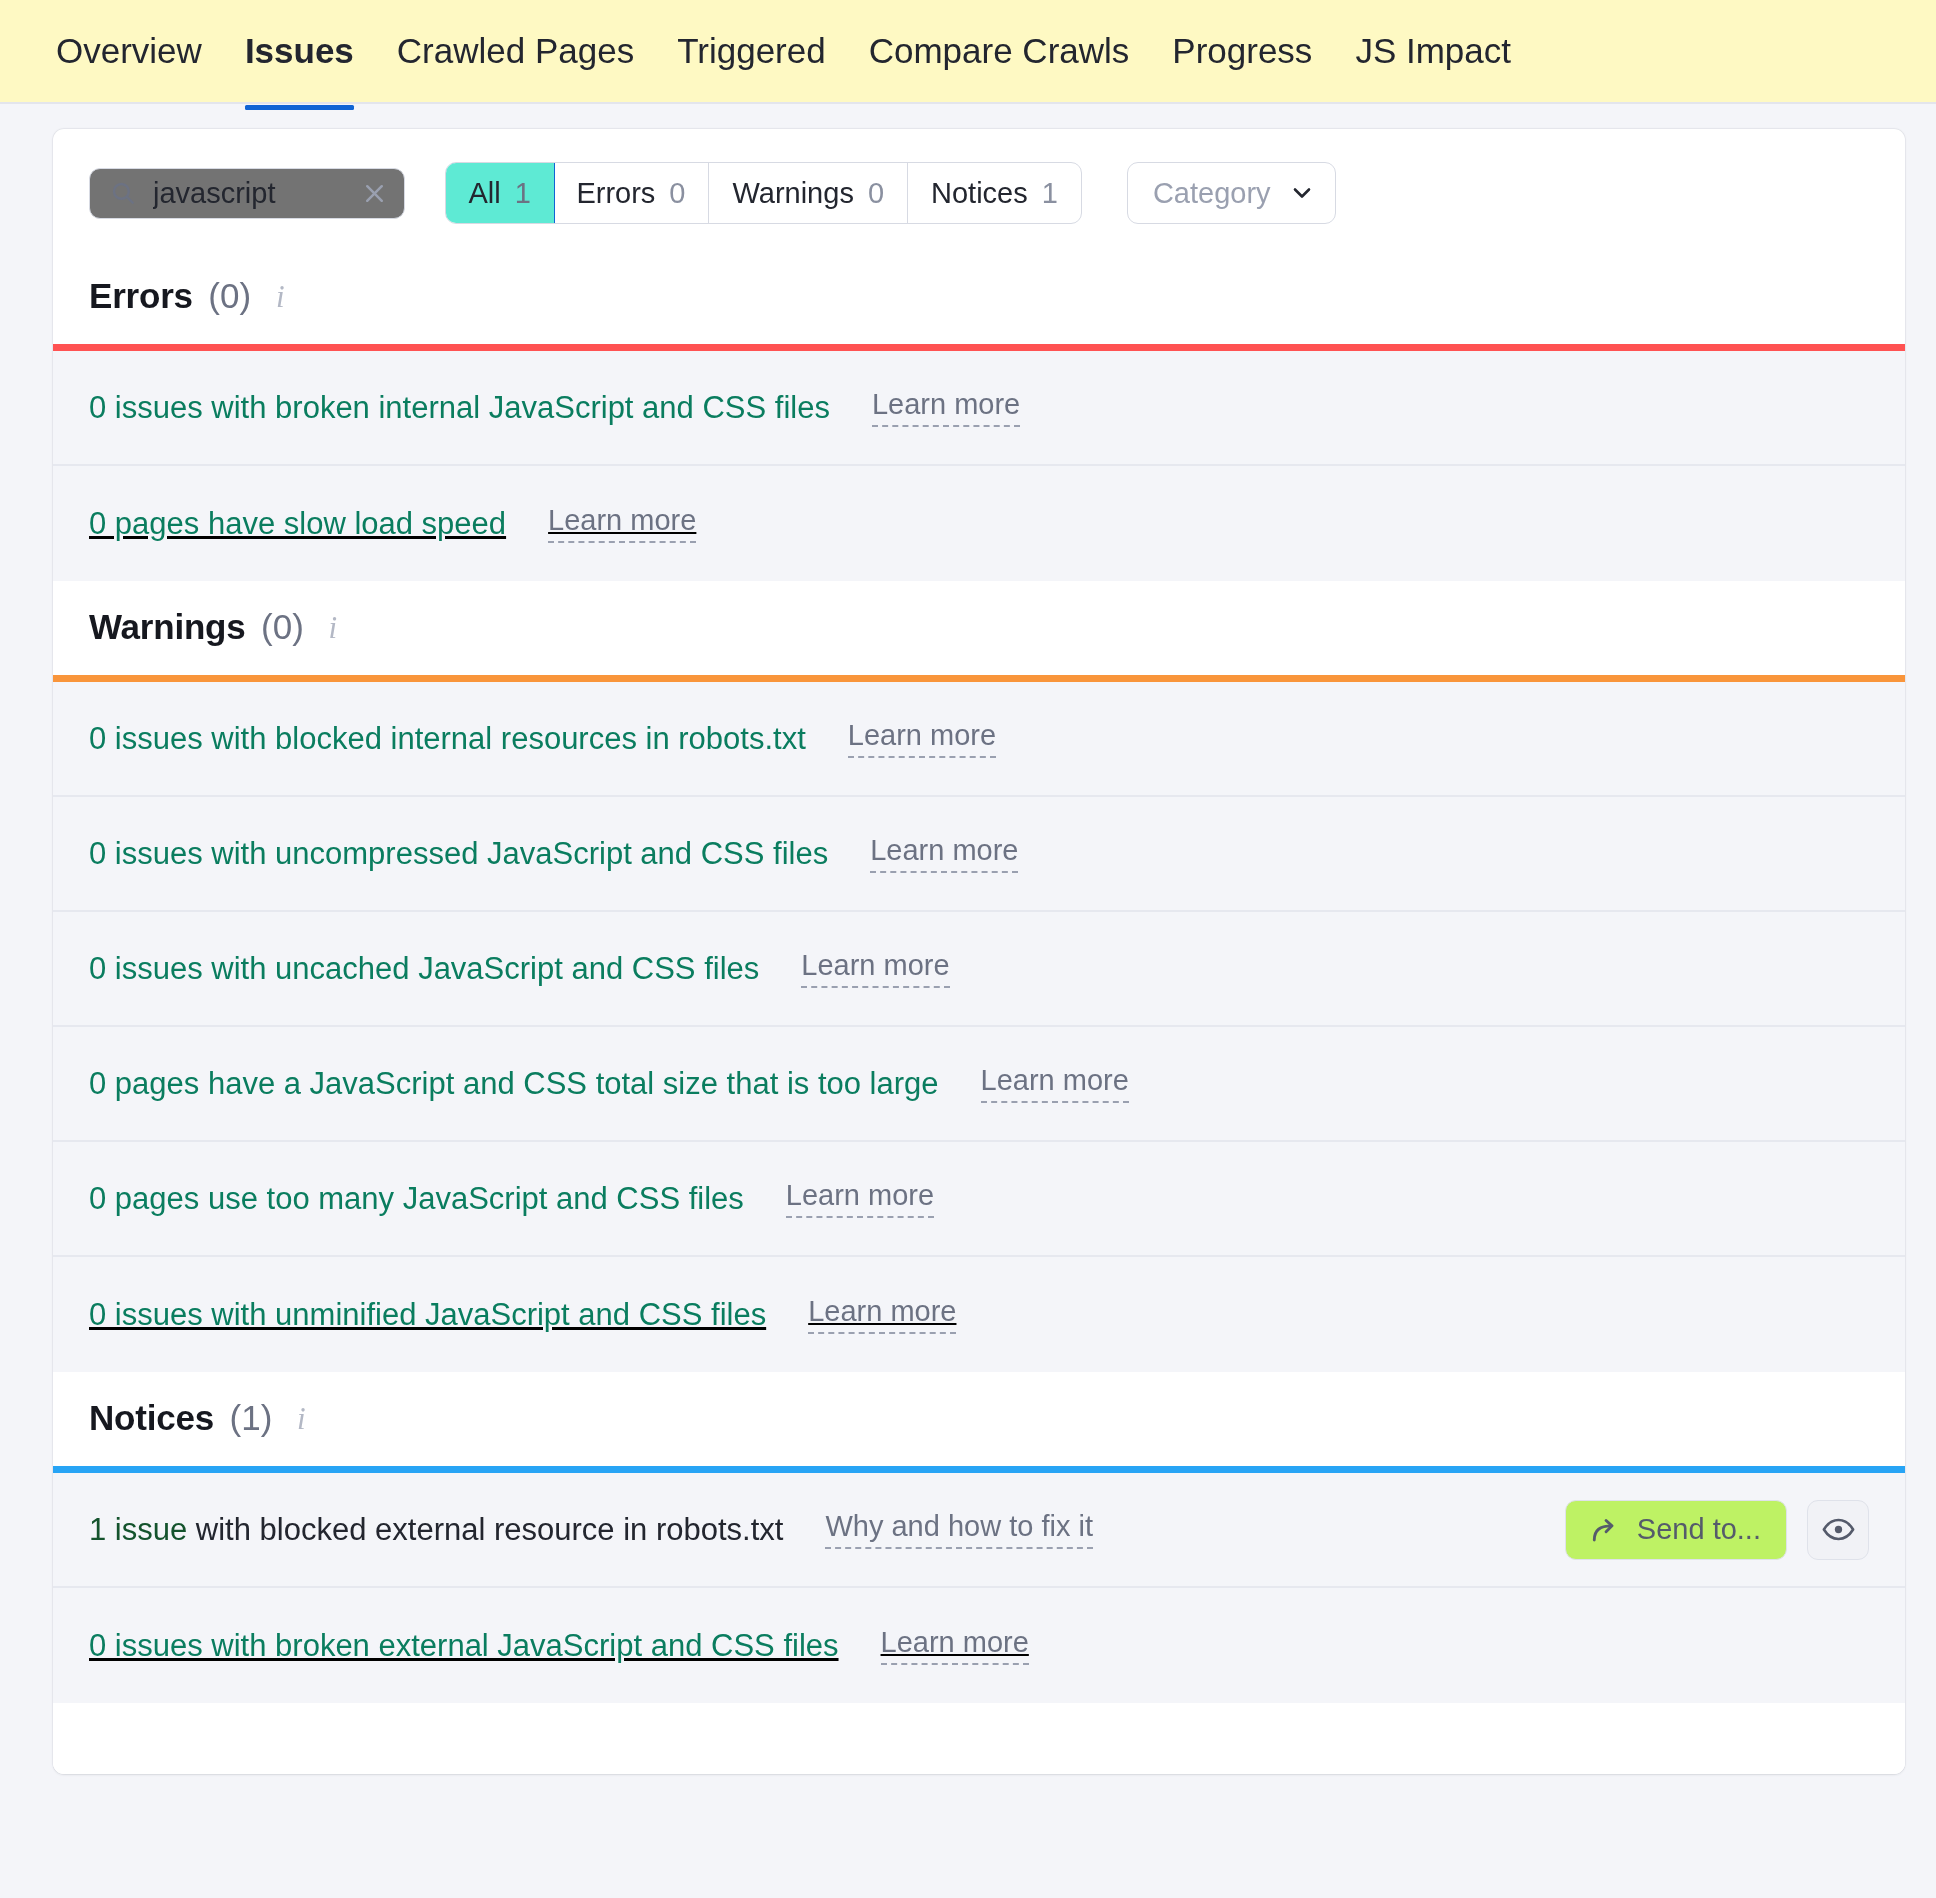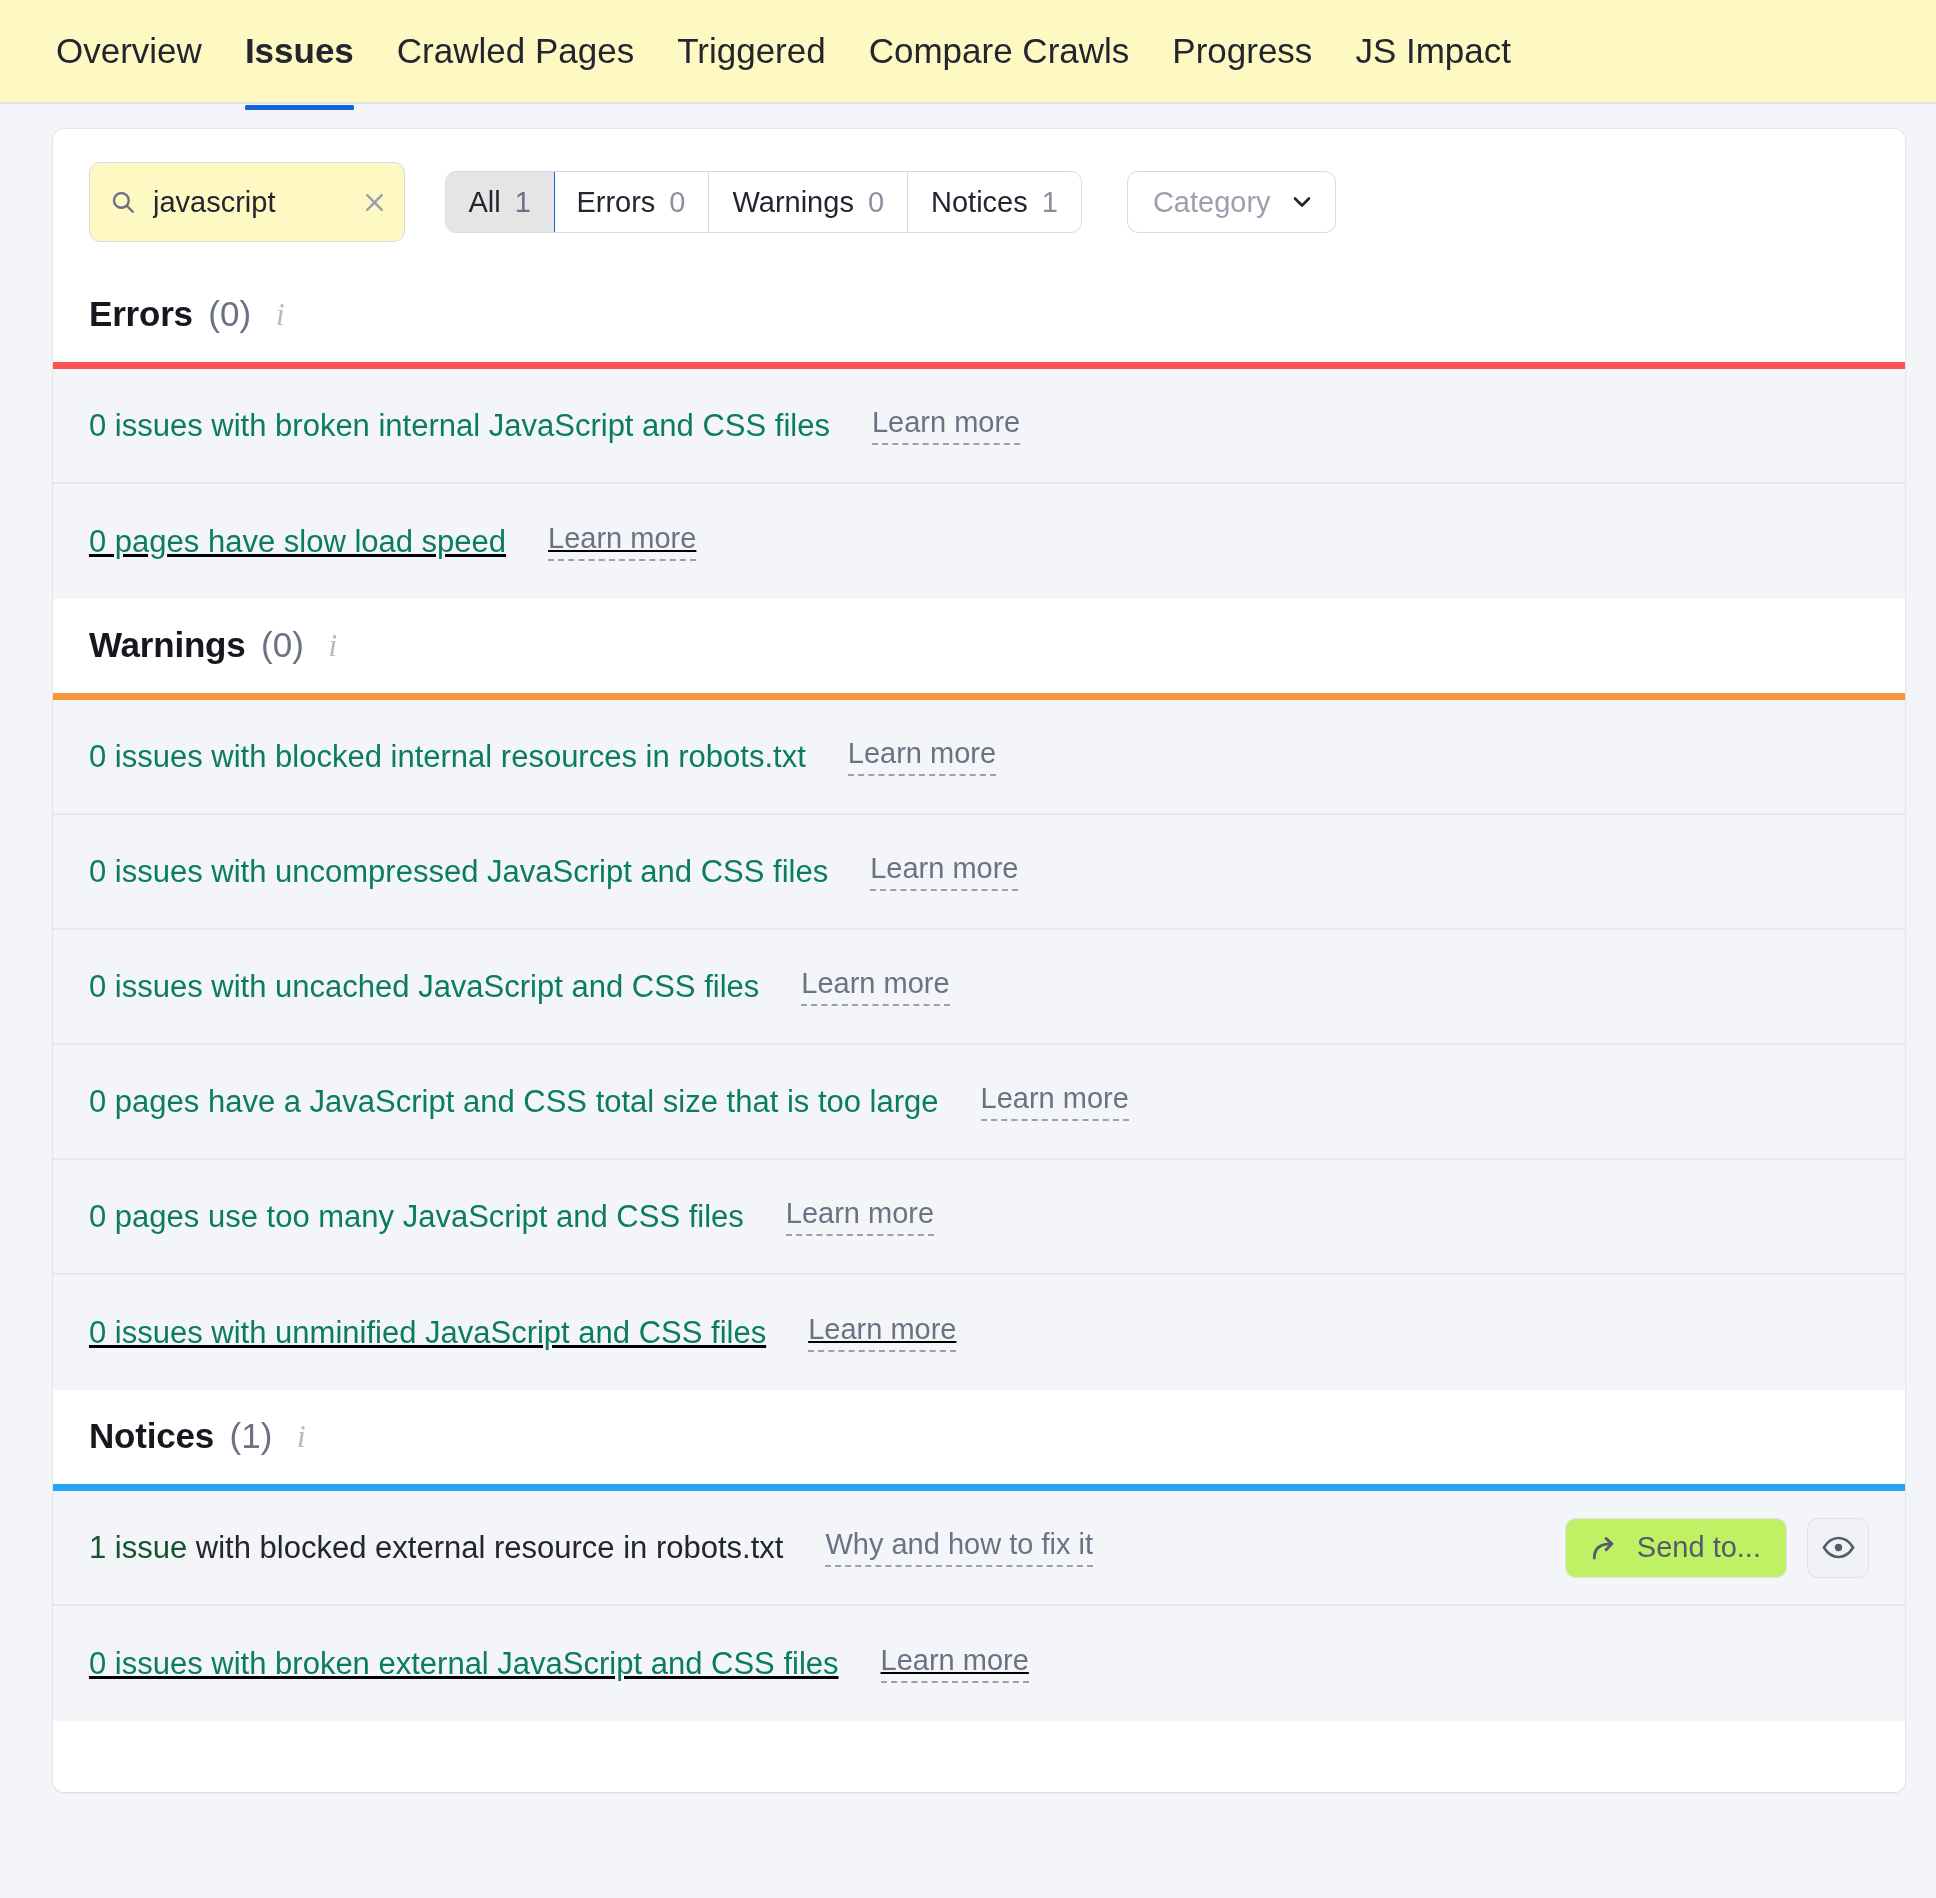--- a/index.html
+++ b/index.html
@@ -57,27 +57,27 @@
   
   .filters {
     display: flex;
     align-items: center;
     padding: 33px 36px 26px 36px;
     gap: 0;
   }
 
   .search-box {
     width: 316px;
-    height: 80px;
+    height: 51px;
     border: 1.5px solid #d7dae3;
     border-radius: 11px;
     display: flex;
     align-items: center;
     padding: 0 17px 0 20px;
-    background: #fef9c3;
+    background: #737373;
     margin-right: 40px;
     flex: none;
   }
   .search-icon { width: 26px; height: 26px; flex: none; color: #6c7283; }
   .search-value {
     flex: 1 1 auto;
     font-size: 29px;
     color: #23262f;
     margin-left: 17px;
     white-space: nowrap;
@@ -102,21 +102,21 @@
     padding: 0 23px;
     font-size: 29px;
     color: #23262f;
     border-right: 1.5px solid #d7dae3;
     cursor: pointer;
     white-space: nowrap;
   }
   .seg:last-child { border-right: none; }
   .seg .cnt { color: #8a90a0; }
   .seg.active {
-    background: #e5e5e5;
+    background: #5eead4;
     border: 1.5px solid #1064d4;
     margin: -1.5px -1.5px -1.5px -1.5px;
     border-radius: 9.3px 0 0 9.3px;
     position: relative;
     z-index: 2;
   }
   .seg.active .cnt { color: #6c7283; }
 
   .dropdown {
     height: 62px;

